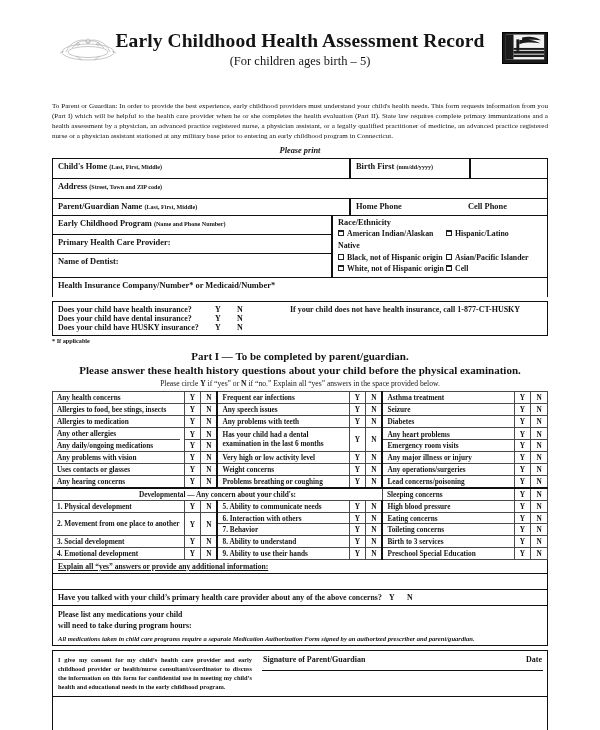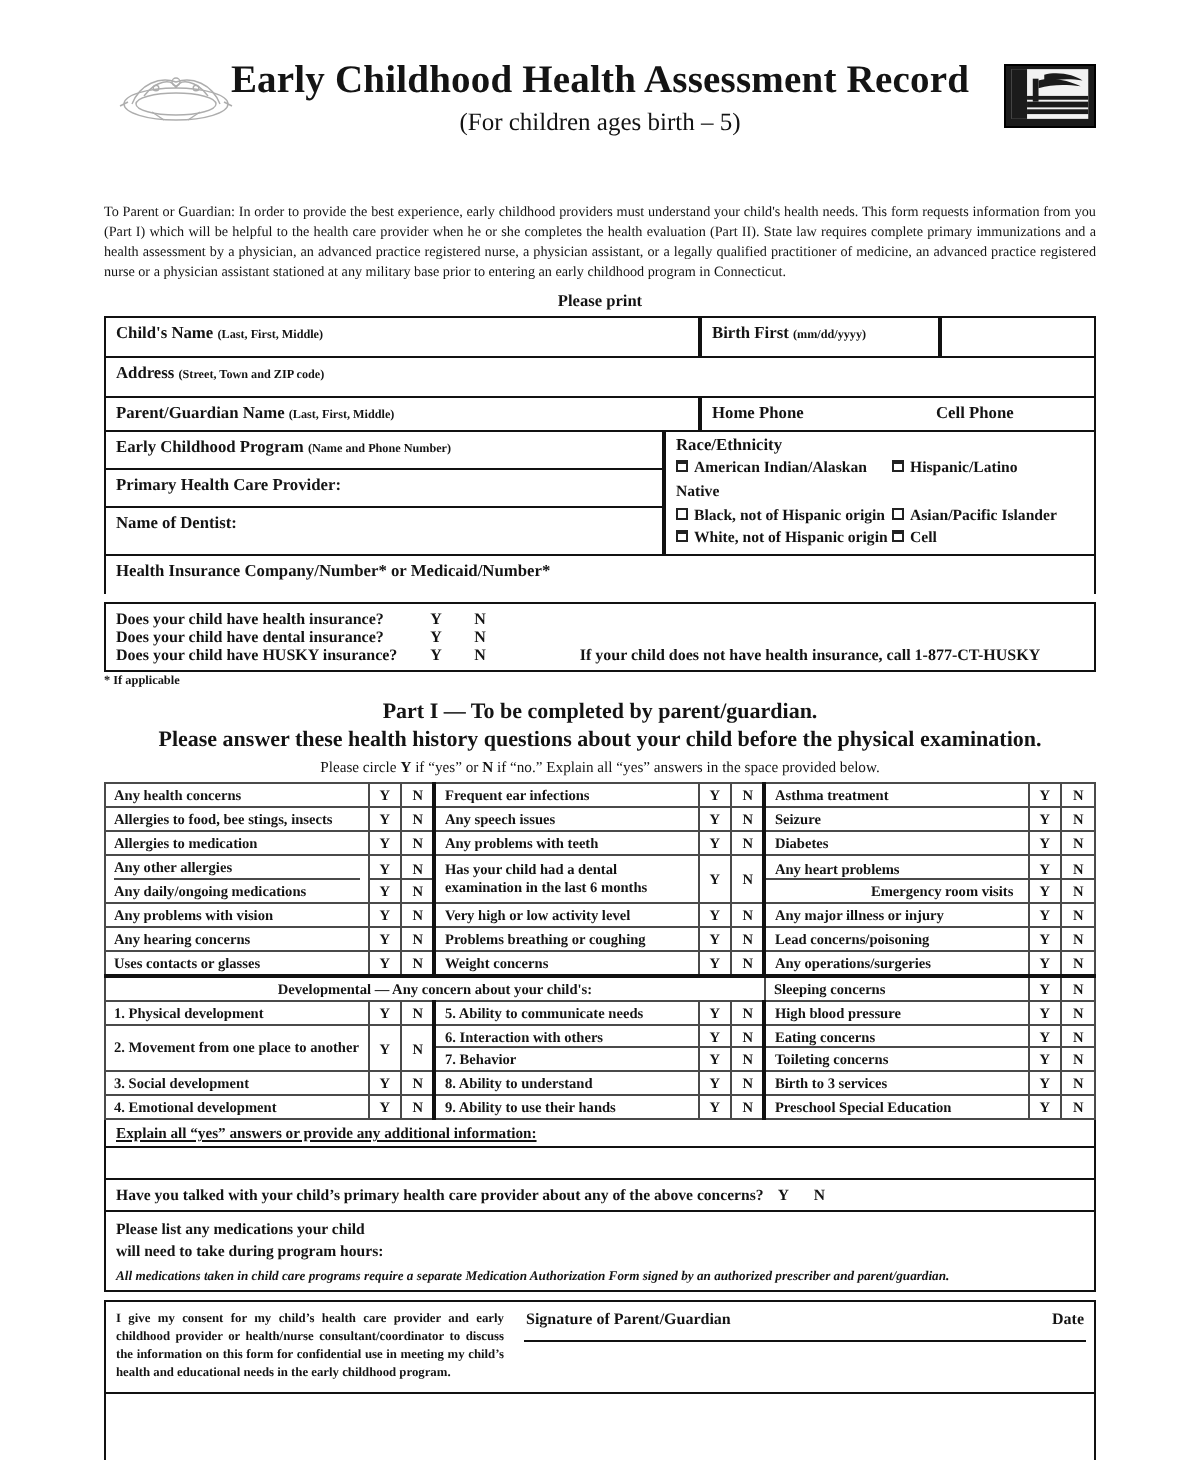--- a/index.html
+++ b/index.html
@@ -34,21 +34,21 @@
   }
   .doc-subtitle { font-size: 12.5px; margin-top: 3px; }
 
   
   .intro {
     margin: 9px 52px 0 52px;
     font-size: 7.1px; line-height: 1.42; text-align: justify;
   }
   .intro b { font-weight: normal; }
   .please-print {
-    text-align: center; font-weight: bold;
+    text-align: center; font-style: italic; font-weight: bold;
     font-size: 8.3px; margin: 5px 0 3px 0;
   }
 
   
   .frame { margin: 0 52px; border: 1px solid #111; border-bottom: none; }
   .frame.last { border-bottom: 1px solid #111; }
   .row { display: flex; border-bottom: 1px solid #111; }
   .row:last-child { border-bottom: none; }
   .cell { padding: 3px 5px 3px 5px; font-size: 8.4px; font-weight: bold; }
   .cell .hint { font-size: 6.1px; font-weight: bold; }
@@ -200,21 +200,21 @@
 
   <div class="intro">
     <b>To Parent or Guardian:</b><span> In order to provide the best experience, early childhood providers must understand your child's health needs. This form requests information from you (Part I) which will be helpful to the health care provider when he or she completes the health evaluation (Part II). State law requires complete primary immunizations and a health assessment by a physician, an advanced practice registered nurse, a physician assistant, or a legally qualified practitioner of medicine, an advanced practice registered nurse or a physician assistant stationed at any military base prior to entering an early childhood program in Connecticut.</span>
   </div>
   <div class="please-print">Please print</div>
 
   <div class="frame">
 
     <div class="row">
       <div class="cell bd-r2 h19" style="width:298px">
-        <span>Child's Name</span>
+        <span>Child's Home</span>
         <span class="hint">(Last, First, Middle)</span>
       </div>
       <div class="cell bd-r2 h19" style="width:120px">
         <span>Birth First</span>
         <span class="hint">(mm/dd/yyyy)</span>
       </div>
     </div>
 
     <div class="row">
       <div class="cell h19" style="flex:1">
@@ -269,21 +269,21 @@
     </div>
 
     <div class="row">
       <div class="cell h19" style="flex:1">
         <span>Health Insurance Company/Number* or Medicaid/Number*</span>
       </div>
     </div>
   </div>
 
   <div class="frame last" style="border-top:1px solid #111; margin-top:4px;">
-    <div style="display:flex; padding:3px 5px 3px 5px; align-items:flex-end;">
+    <div style="display:flex; padding:3px 5px 3px 5px; align-items:flex-start;">
       <div style="width:210px">
         <div class="ins-row">
           <div class="ins-q">Does your child have health insurance?</div>
           <div class="ins-y">Y</div>
           <div class="ins-n">N</div>
         </div>
         <div class="ins-row">
           <div class="ins-q">Does your child have dental insurance?</div>
           <div class="ins-y">Y</div>
           <div class="ins-n">N</div>
@@ -353,21 +353,21 @@
       </td>
       <td class="yn last-in-group" style="padding:0">
         <div style="border-bottom:1px solid #4a4a4a; height:11px; line-height:11px;">N</div>
         <div style="height:11px; line-height:11px;">N</div>
       </td>
       <td class="q" style="line-height:1.2">Has your child had a dental examination in the last 6 months</td>
       <td class="yn">Y</td>
       <td class="yn last-in-group">N</td>
       <td class="q" style="padding:0">
         <div style="border-bottom:1px solid #4a4a4a; height:11px; line-height:11px; padding:0 4px;">Any heart problems</div>
-        <div style="height:11px; line-height:11px; padding:0 4px;margin-left:48px;">Emergency room visits</div>
+        <div style="height:11px; line-height:11px; padding:0 4px;">Emergency room visits</div>
       </td>
       <td class="yn" style="padding:0">
         <div style="border-bottom:1px solid #4a4a4a; height:11px; line-height:11px;">Y</div>
         <div style="height:11px; line-height:11px;">Y</div>
       </td>
       <td class="yn" style="padding:0">
         <div style="border-bottom:1px solid #4a4a4a; height:11px; line-height:11px;">N</div>
         <div style="height:11px; line-height:11px;">N</div>
       </td>
     </tr>
@@ -376,38 +376,38 @@
       <td class="yn">Y</td>
       <td class="yn last-in-group">N</td>
       <td class="q">Very high or low activity level</td>
       <td class="yn">Y</td>
       <td class="yn last-in-group">N</td>
       <td class="q">Any major illness or injury</td>
       <td class="yn">Y</td>
       <td class="yn">N</td>
     </tr>
     <tr>
+      <td class="q">Uses contacts or glasses</td>
+      <td class="yn">Y</td>
+      <td class="yn last-in-group">N</td>
+      <td class="q">Weight concerns</td>
+      <td class="yn">Y</td>
+      <td class="yn last-in-group">N</td>
+      <td class="q">Any operations/surgeries</td>
+      <td class="yn">Y</td>
+      <td class="yn">N</td>
+    </tr>
+    <tr>
       <td class="q">Any hearing concerns</td>
       <td class="yn">Y</td>
       <td class="yn last-in-group">N</td>
       <td class="q">Problems breathing or coughing</td>
       <td class="yn">Y</td>
       <td class="yn last-in-group">N</td>
       <td class="q">Lead concerns/poisoning</td>
-      <td class="yn">Y</td>
-      <td class="yn">N</td>
-    </tr>
-    <tr>
-      <td class="q">Uses contacts or glasses</td>
-      <td class="yn">Y</td>
-      <td class="yn last-in-group">N</td>
-      <td class="q">Weight concerns</td>
-      <td class="yn">Y</td>
-      <td class="yn last-in-group">N</td>
-      <td class="q">Any operations/surgeries</td>
       <td class="yn">Y</td>
       <td class="yn">N</td>
     </tr>
 
     <tr>
       <td class="devhead" colspan="6">Developmental — Any concern about your child's:</td>
       <td class="q" style="border-top:2px solid #111">Sleeping concerns</td>
       <td class="yn" style="border-top:2px solid #111">Y</td>
       <td class="yn" style="border-top:2px solid #111">N</td>
     </tr>

